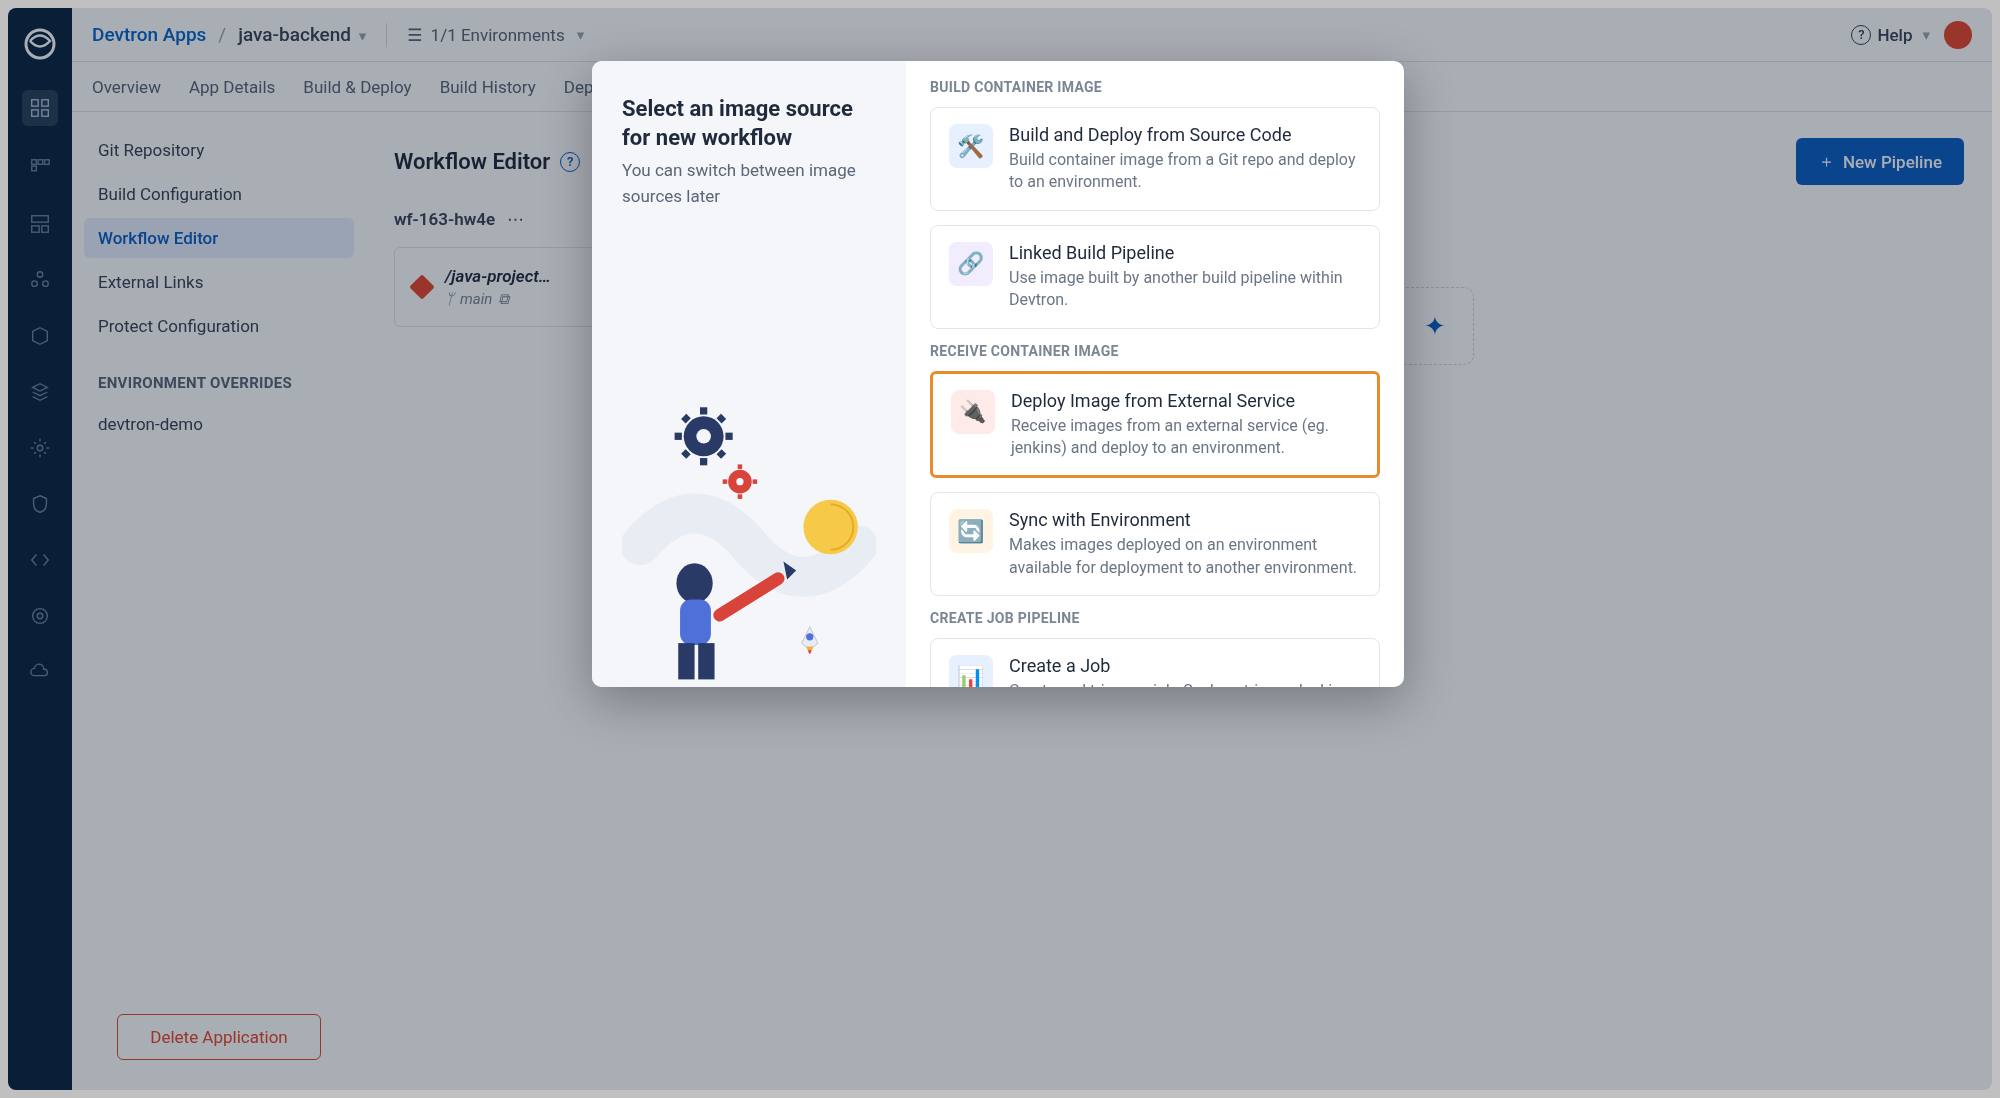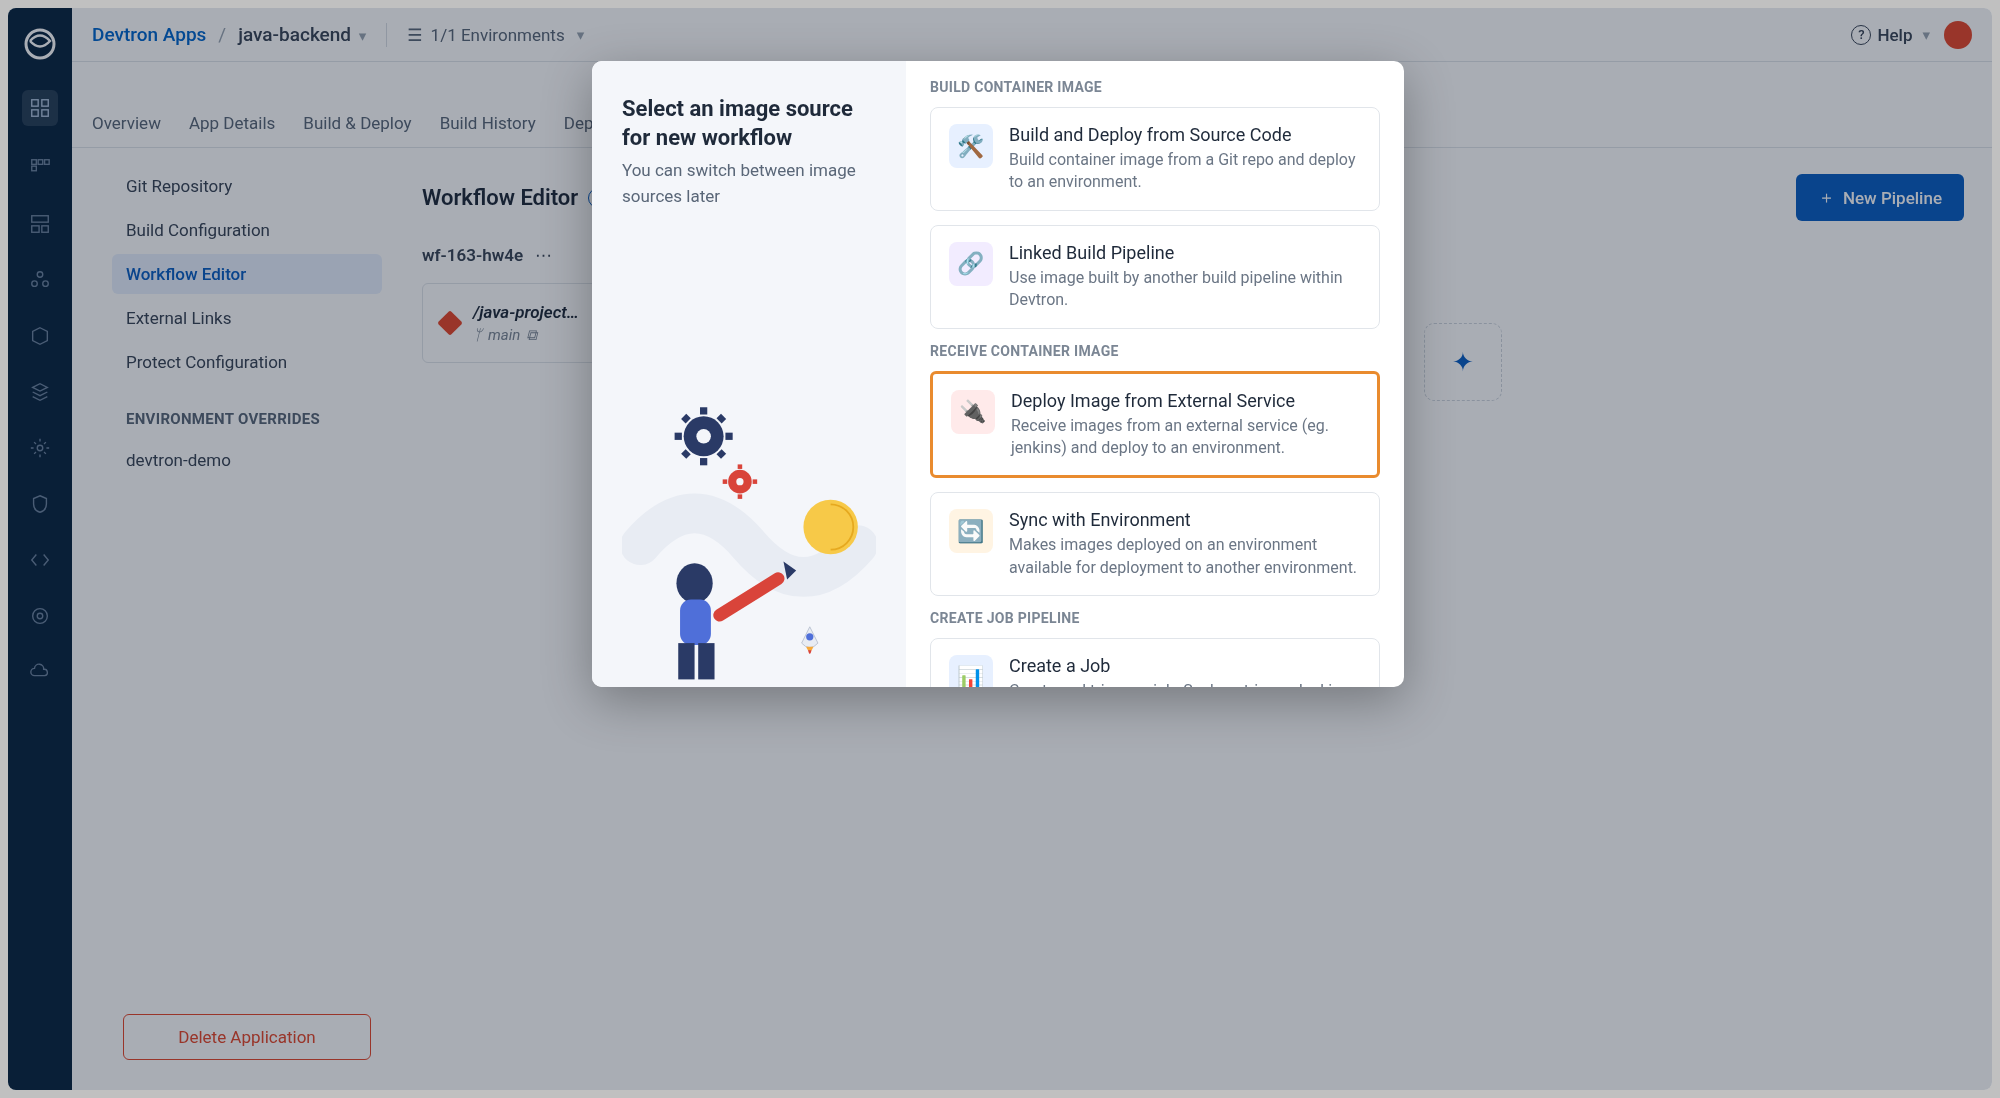--- a/index.html
+++ b/index.html
@@ -23,30 +23,30 @@
     .breadcrumb-sep { color: #9aa5b1; font-size: 19px; }
     .breadcrumb-cur { color: #3a4556; font-size: 19px; font-weight: 500; }
     .chev { color: #9aa5b1; font-size: 15px; margin-left: 4px; }
     .topbar-divider { width: 1px; height: 24px; background: #d9dde3; margin: 0 8px; }
     .env-pill { display: flex; align-items: center; gap: 8px; color: #5a6778; font-size: 17px; cursor: pointer; }
     .topbar-right { margin-left: auto; display: flex; align-items: center; gap: 14px; }
     .help { display: flex; align-items: center; gap: 6px; color: #3a4556; font-size: 17px; font-weight: 500; cursor: pointer; }
     .avatar { width: 28px; height: 28px; border-radius: 50%; background: #e6482c; }
 
     
-    .tabs { height: 50px; display: flex; align-items: center; gap: 28px; padding: 0 20px; border-bottom: 1px solid #e1e5ea; margin-top: 36px; }
+    .tabs { height: 50px; display: flex; align-items: center; gap: 28px; padding: 0 20px; border-bottom: 1px solid #e1e5ea; }
     .tab { color: #5a6778; font-size: 17px; cursor: pointer; }
 
     
-    .body-row { flex: 1; display: flex; margin-left: 28px; }
+    .body-row { flex: 1; display: flex; }
     .sidebar { width: 294px; padding: 18px 12px; display: flex; flex-direction: column; gap: 4px; }
     .side-item { padding: 10px 14px; border-radius: 6px; color: #3a4556; font-size: 17px; cursor: pointer; }
     .side-item.active { background: #e8f0fd; color: #0a5ec2; font-weight: 500; }
     .side-heading { padding: 24px 14px 8px; font-size: 15px; color: #5a6778; font-weight: 700; letter-spacing: 0.3px; }
-    .delete-btn { margin-top: auto; margin-bottom: 12px; align-self: center; width: 248px; padding: 12px; border: 1px solid #e6482c; color: #e6482c; font-size: 17px; border-radius: 6px; text-align: center; cursor: pointer; background: transparent; }
+    .delete-btn { margin-top: auto; margin-bottom: 12px; align-self: center; width: 204px; padding: 12px; border: 1px solid #e6482c; color: #e6482c; font-size: 17px; border-radius: 6px; text-align: center; cursor: pointer; background: transparent; }
 
     
     .content { flex: 1; padding: 26px 28px; position: relative; }
     .content-header { display: flex; align-items: center; justify-content: space-between; margin-bottom: 24px; }
     .content-title { font-size: 22px; font-weight: 600; color: #1f2a3a; display: flex; align-items: center; gap: 10px; }
     .learn-icon { width: 20px; height: 20px; border-radius: 50%; border: 1.5px solid currentColor; display: inline-flex; align-items: center; justify-content: center; font-size: 13px; }
     .new-wf-btn { background: #0a5ec2; color: #fff; border: none; padding: 12px 22px; border-radius: 6px; font-size: 17px; font-weight: 500; display: flex; align-items: center; gap: 8px; cursor: pointer; }
 
     .wf-name-row { display: flex; align-items: center; gap: 12px; color: #3a4556; font-size: 17px; margin-bottom: 18px; }
     .wf-name { font-weight: 600; }

